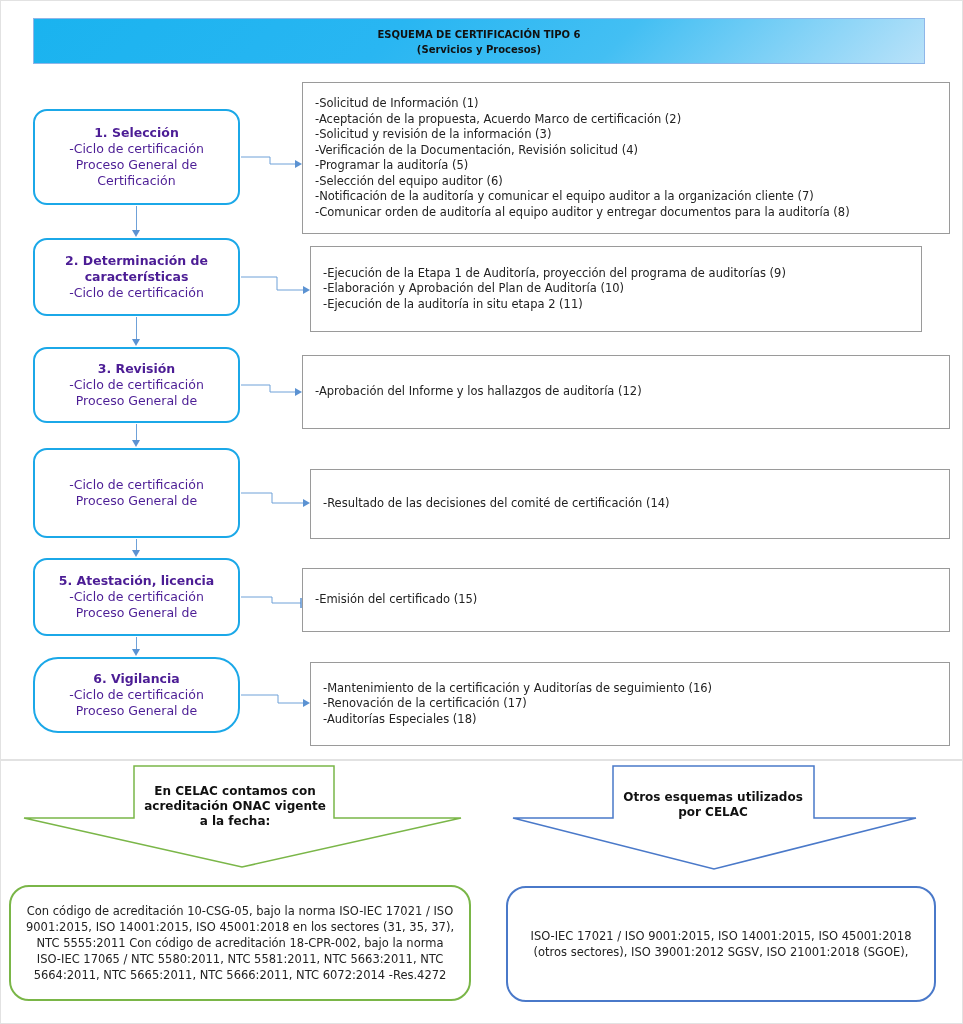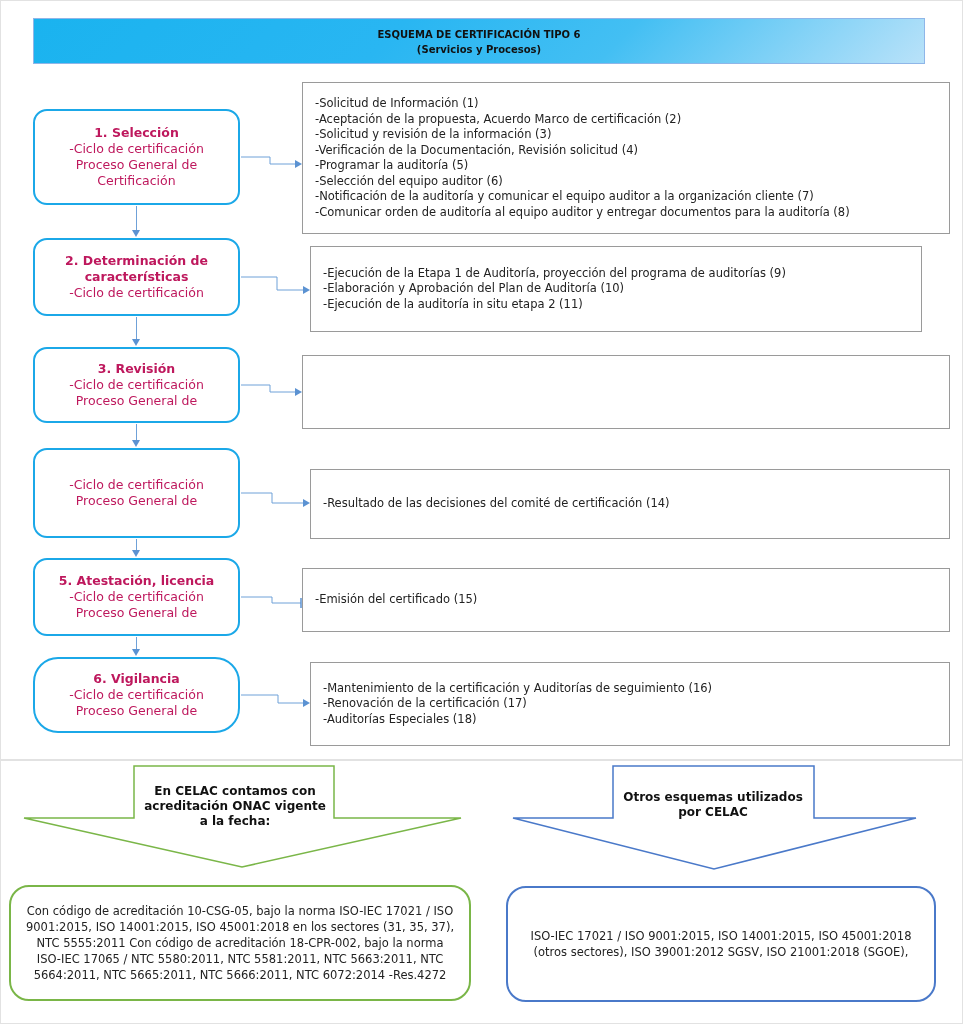--- a/index.html
+++ b/index.html
@@ -19,21 +19,21 @@
     .header {
       position: absolute; left: 33px; top: 18px; width: 892px; height: 46px;
       background: linear-gradient(135deg, #1ab3ef 0%, #29b6f2 40%, #43bff3 65%, #b9e2f9 100%);
       border: 1px solid #8fb6e8;
       text-align: center; font-weight: bold; font-size: 10px; line-height: 15px;
       padding-top: 8px; color: #111;
     }
     .step {
       position: absolute; left: 33px; width: 207px;
       border: 2px solid #1ba8e8; border-radius: 14px; background: #fff;
-      text-align: center; font-size: 12.5px; line-height: 16px; color: #be185d;
+      text-align: center; font-size: 12.5px; line-height: 16px; color: #4c1d95;
       display: flex; flex-direction: column; justify-content: center;
     }
     .step .t { font-weight: bold; }
     .detail {
       position: absolute; border: 1px solid #9a9a9a; background: #fff;
       font-size: 11.5px; line-height: 15.5px; color: #222;
       padding-left: 12px; display: flex; flex-direction: column; justify-content: center;
     }
     .vline { position: absolute; width: 1px; background: #6fa1d8; }
     .varrow {
@@ -89,20 +89,21 @@
   <div>-Elaboración y Aprobación del Plan de Auditoría (10)</div>
   <div>-Ejecución de la auditoría in situ etapa 2 (11)</div>
 </div>
 
 <div class="step" style="top:347px;height:76px;">
   <div class="t">3. Revisión</div>
   <div>-Ciclo de certificación</div>
   <div>Proceso General de</div>
 </div>
 <div class="detail" style="left:302px;top:355px;width:648px;height:74px;">
+  <div>-Aprobación del Informe y los hallazgos de auditoría (12)</div>
 </div>
 
 <div class="step" style="top:448px;height:90px;">
   <div>-Ciclo de certificación</div>
   <div>Proceso General de</div>
 </div>
 <div class="detail" style="left:310px;top:469px;width:640px;height:70px;">
   <div>-Resultado de las decisiones del comité de certificación (14)</div>
 </div>
 

